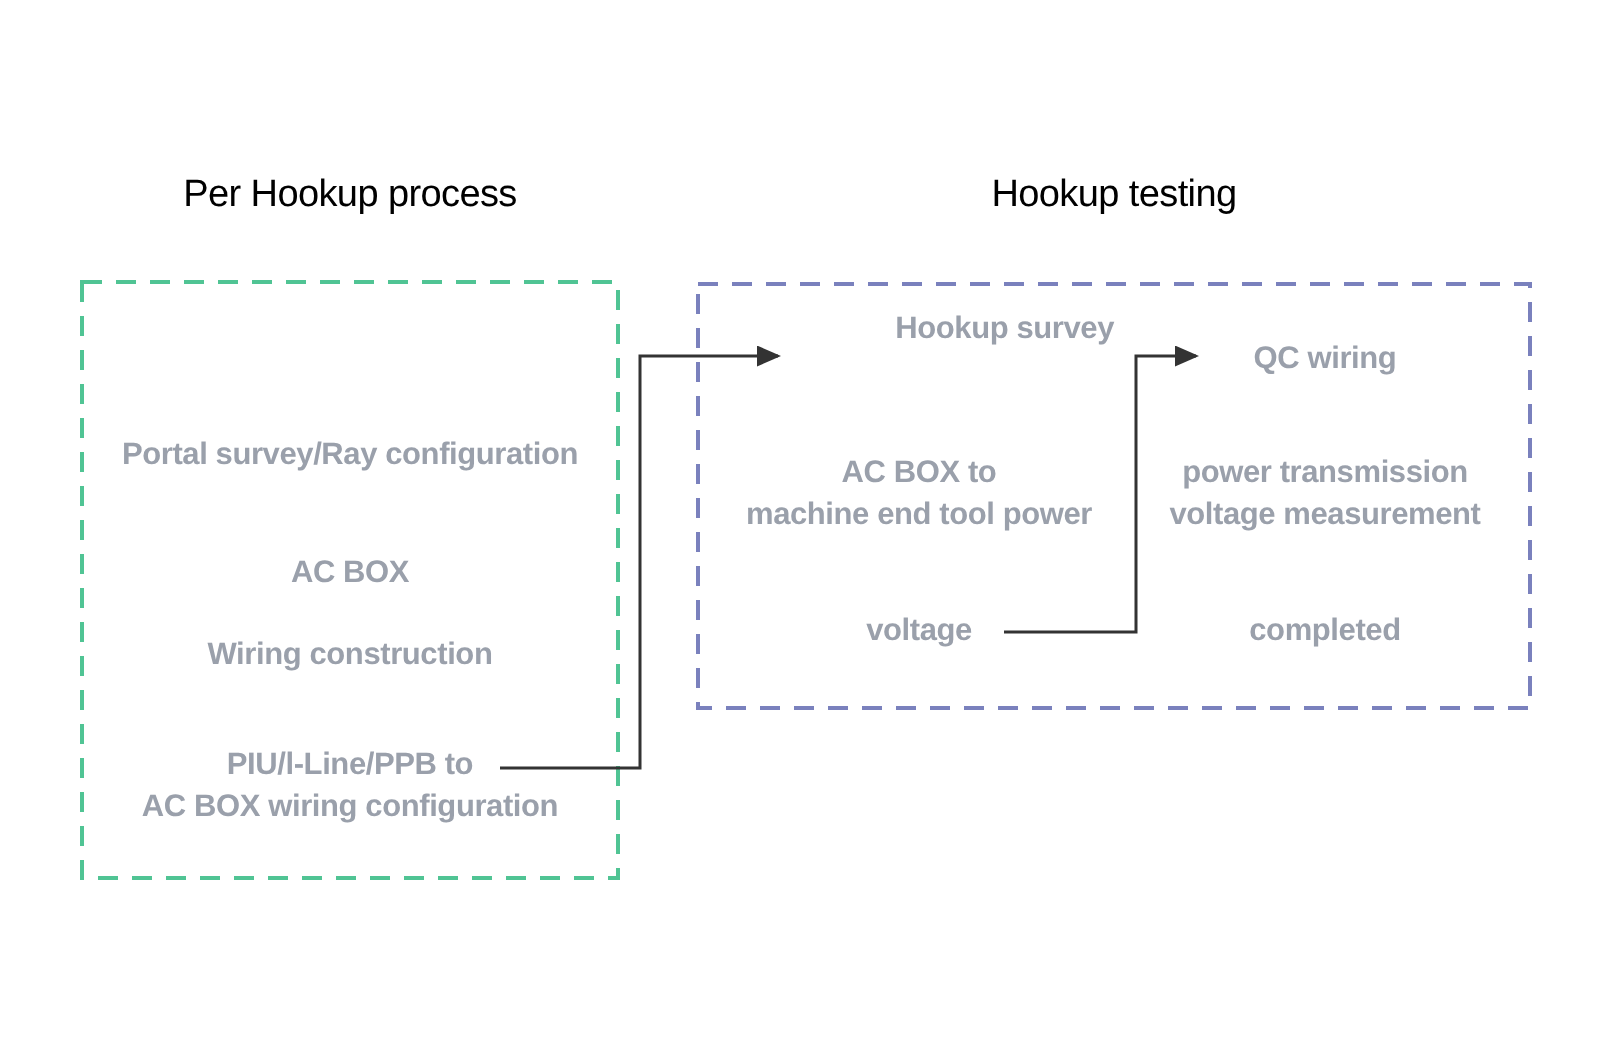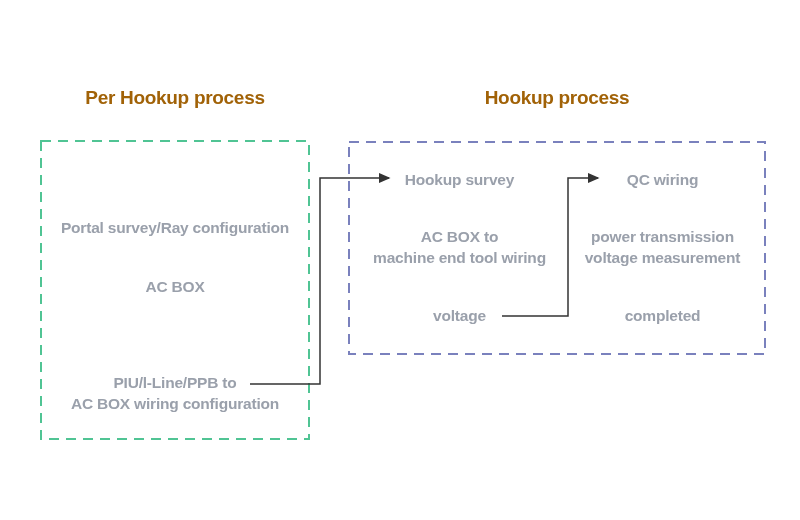--- a/index.html
+++ b/index.html
@@ -25,22 +25,22 @@
   .flow-arrow {
     fill: none;
     stroke: #333333;
     stroke-width: 1.5;
   }
   .diagram-title {
     position: absolute;
     top: 87px;
     text-align: center;
     font-size: 19px;
-    font-weight: 700;
-    color: #a16207;
+    font-weight: 400;
+    color: #000000;
     letter-spacing: -0.3px;
   }
   .step {
     position: absolute;
     text-align: center;
     font-size: 15.5px;
     line-height: 21px;
     font-weight: 700;
     color: #9aa0ab;
     white-space: pre-line;
@@ -66,35 +66,36 @@
 
     <rect class="box-border" x="349" y="142" width="416" height="212" stroke="#7a81bd"></rect>
 
     <polyline class="flow-arrow" points="250,384 320,384 320,178 389,178" marker-end="url(#arrowhead)"></polyline>
 
     <polyline class="flow-arrow" points="502,316 568,316 568,178 598,178" marker-end="url(#arrowhead)"></polyline>
   </svg>
 
   <div class="diagram-title" style="left:40px; width:270px;">Per Hookup process</div>
 
-  <div class="diagram-title" style="left:348px; width:418px;">Hookup process</div>
+  <div class="diagram-title" style="left:348px; width:418px;">Hookup testing</div>
 
 
   <div class="step left-col" style="top:217px;">Portal survey/Ray configuration</div>
 
   <div class="step left-col" style="top:276px;">AC BOX</div>
 
+  <div class="step left-col" style="top:317px;">Wiring construction</div>
 
   <div class="step left-col" style="top:372px;">PIU/l-Line/PPB to
 AC BOX wiring configuration</div>
 
-  <div class="step rcol1" style="top:169px;">Hookup survey</div>
+  <div class="step rcol1" style="top:154px;text-align:right;">Hookup survey</div>
 
   <div class="step rcol1" style="top:226px;">AC BOX to
-machine end tool wiring</div>
+machine end tool power</div>
 
   <div class="step rcol1" style="top:305px;">voltage</div>
 
   <div class="step rcol2" style="top:169px;">QC wiring</div>
 
   <div class="step rcol2" style="top:226px;">power transmission
 voltage measurement</div>
 
   <div class="step rcol2" style="top:305px;">completed</div>
 

